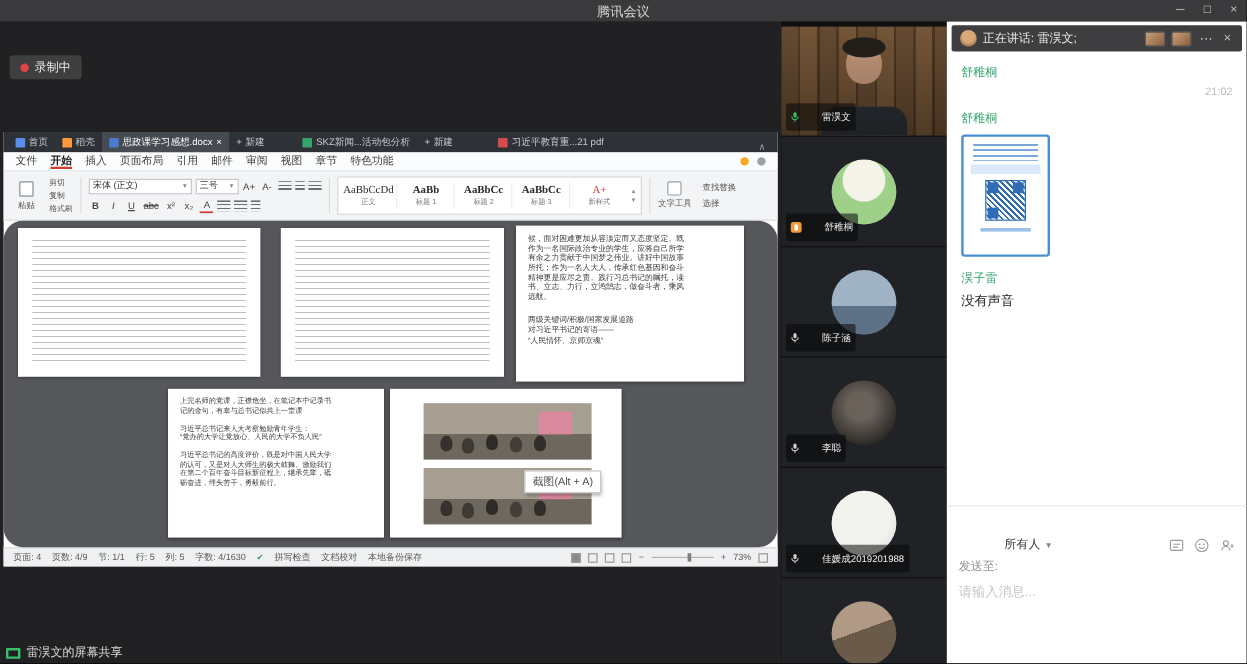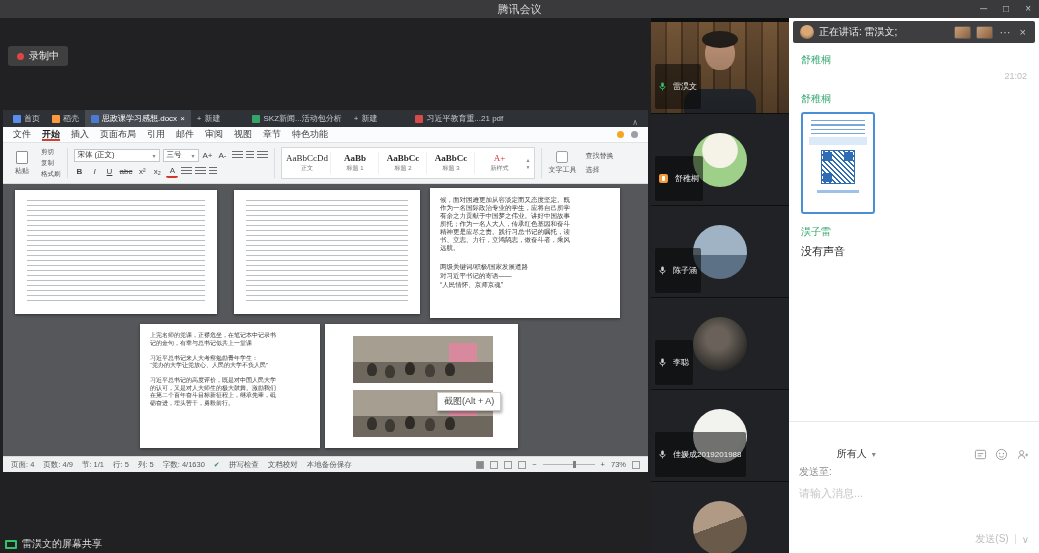--- a/index.html
+++ b/index.html
@@ -67,21 +67,21 @@
   .style-card .prev { font-family:"Liberation Serif", serif; font-size:9px; color:#2c2c2c; line-height:11px; }
   .style-card.hd .prev { font-weight:bold; }
   .style-card .lab { font-size:6px; color:#777; }
   .gal-arrows { display:flex; flex-direction:column; font-size:5px; color:#888; gap:1px; padding:0 1px; }
   .rg-tools { display:flex; align-items:center; gap:9px; }
   .tool-big { display:flex; flex-direction:column; align-items:center; gap:2px; }
   .tool-big .tico { width:12px; height:12px; border:1px solid #9aa0a8; border-radius:2px; background:#fff; }
   .tool-col { display:flex; flex-direction:column; gap:4px; font-size:7px; }
   .tool-col span { white-space:nowrap; }
 
-  .doc-canvas { flex:1; position:relative; background:#55575a; overflow:hidden; }
+  .doc-canvas { flex:1; position:relative; background:#55575a; overflow:hidden;border-radius:16px; }
   .pg { position:absolute; background:#fff; box-shadow:0 1px 3px rgba(0,0,0,.45); }
   .txtlines { position:absolute; left:12px; right:12px; top:10px; bottom:10px;
               background:repeating-linear-gradient(to bottom,#bcbfc4 0 1px,transparent 1px 5px); }
   .p3t { position:absolute; left:10px; right:8px; top:8px; font-size:6.5px; line-height:8px;
          color:#3a3a3a; white-space:pre-line; }
   .p3n { position:absolute; left:10px; right:8px; top:74px; font-size:6.5px; line-height:9px;
          color:#3a3a3a; white-space:pre-line; }
   .p4t { position:absolute; left:10px; right:8px; top:8px; font-size:6px; line-height:7.5px;
          color:#3a3a3a; white-space:pre-line; }
   .photo { position:absolute; left:28px; width:140px; height:47px; overflow:hidden;
@@ -116,22 +116,22 @@
                     border-radius:50%; background:#26211c; }
   .v-body { position:absolute; left:50%; bottom:0; transform:translateX(-50%); width:72px; height:24px;
             border-radius:14px 14px 0 0; background:#2e3238; }
   .ava { position:absolute; left:50%; top:50%; transform:translate(-50%,-50%); width:54px; height:54px;
          border-radius:50%; }
   .ava.a2 { background:radial-gradient(circle at 50% 32%,#f5f2e8 0 38%,#9ed08a 40% 100%); }
   .ava.a3 { background:linear-gradient(to bottom,#9fb3c4 0 55%,#5d7186 55% 100%); }
   .ava.a4 { background:radial-gradient(circle at 45% 40%,#6a625a 0 25%,#2a2825 75%); }
   .ava.a5 { background:radial-gradient(circle at 40% 40%,#f2f2ef 0 58%,#d6d6d0 100%); }
   .ava.a6 { background:linear-gradient(160deg,#b09a85 0 45%,#6a5a49 45% 100%); }
-  .nm { position:absolute; left:4px; bottom:4px; display:flex; align-items:center; gap:7px;
-        background:rgba(8,8,8,.55); border-radius:2px; padding:17px 4px; font-size:8px; color:#f0f0f0;
+  .nm { position:absolute; left:4px; bottom:4px; display:flex; align-items:center; gap:19px;
+        background:rgba(8,8,8,.55); border-radius:2px; padding:6px 4px; font-size:8px; color:#f0f0f0;
         max-width:128px; white-space:nowrap; overflow:hidden; }
   .hand-ico { width:9px; height:9px; border-radius:2px; background:#f29b38; position:relative; flex:none; }
   .hand-ico::after { content:""; position:absolute; left:3px; top:2px; width:3px; height:5px;
                      border-radius:1px; background:#fff; }
 
   
   .chat { position:absolute; left:789px; top:18px; width:250px; height:535px; background:#fff;
           display:flex; flex-direction:column; }
   .speak-bar { margin:3px 4px 0; height:22px; background:#3e3e40; border-radius:2px; display:flex;
                align-items:center; gap:5px; padding:0 7px; color:#ececec; font-size:10px; flex:none; }
@@ -520,20 +520,15 @@
               <circle cx="6" cy="5" r="2.2" fill="none" stroke="#999"></circle>
               <path d="M2.5 11.5a3.5 3.5 0 0 1 7 0" fill="none" stroke="#999"></path>
               <line x1="10" y1="7.5" x2="13" y2="7.5" stroke="#999"></line>
               <line x1="11.5" y1="6" x2="11.5" y2="9" stroke="#999"></line>
             </svg>
         </div>
       </div>
       <div class="cf-input">
         <textarea placeholder="请输入消息..." style=""></textarea>
       </div>
-      <div class="cf-row3">
-        <span>发送(S)</span>
-        <span class="vdiv"></span>
-        <span>∨</span>
-      </div>
     </div>
   </div>
 </div>
 
 </body></html>

